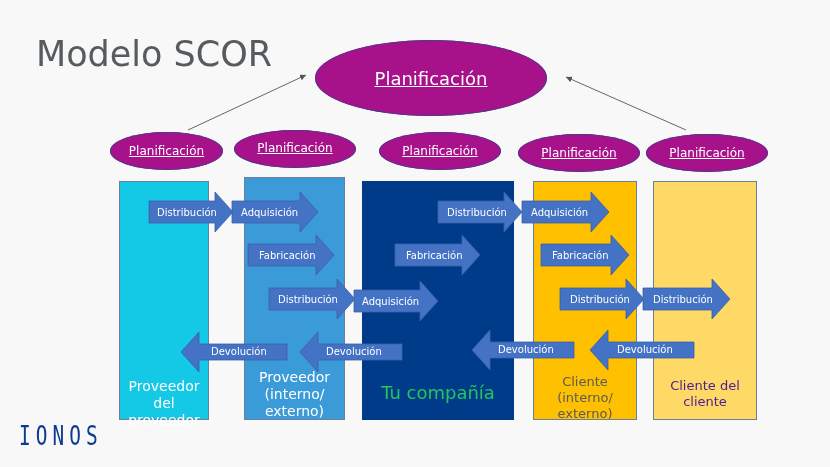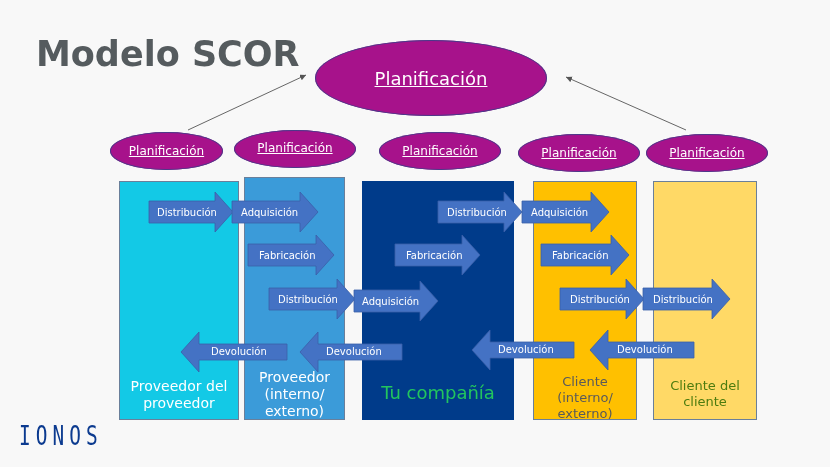--- a/index.html
+++ b/index.html
@@ -1,17 +1,17 @@
 <!DOCTYPE html>
 <html><head>
 <meta charset="utf-8">
 <style>
   html, body { margin:0; padding:0; }
   body { width:830px; height:467px; background:#f8f8f8; position:relative; overflow:hidden; font-family:"DejaVu Sans", sans-serif; }
-  .title { position:absolute; left:36px; top:34px; font-family:"DejaVu Sans", sans-serif; font-weight:bold; font-size:35px; color:#555b5e; letter-spacing:0px; }
+  .title { position:absolute; left:36px; top:34px; font-family:"DejaVu Sans", sans-serif; font-weight:normal; font-size:35px; color:#555b5e; letter-spacing:0px; }
   .logo { position:absolute; left:19px; top:420px; font-family:"DejaVu Sans Mono", monospace; font-size:27px; color:#0b3a8f; letter-spacing:7px; font-weight:normal; transform:scaleX(0.72); transform-origin:left top; }
   svg.conn { position:absolute; left:0; top:0; width:830px; height:467px; pointer-events:none; }
   .ellipse { position:absolute; background:#a7128b; border-radius:50%; color:#fff; display:flex; align-items:center; justify-content:center; box-shadow:0 0 0 1px #4a3a8a inset; }
   .ellipse span { font-size:12px;text-decoration:underline; }
   .ellipse.big span { font-size:18px; }
   .col { position:absolute; box-sizing:border-box; border:1px solid #6a7f9a; display:flex; justify-content:center; text-align:center; }
   .col .lbl { position:absolute; left:0; right:0; font-size:14px; line-height:17px; }
   .arrow { position:absolute; height:40px; }
   .arrow svg { position:absolute; left:0; top:0; overflow:visible; }
   .arrow .txt { position:absolute; top:0; height:40px; display:flex; align-items:center; color:#fff; font-size:10px; white-space:nowrap; }
@@ -44,21 +44,21 @@
 <div class="ellipse" style="left:379px;top:132px;width:122px;height:38px;">
   <span>Planificación</span>
 </div>
 <div class="ellipse" style="left:518px;top:134px;width:122px;height:38px;">
   <span>Planificación</span>
 </div>
 <div class="ellipse" style="left:646px;top:134px;width:122px;height:38px;">
   <span>Planificación</span>
 </div>
 
-<div class="col" style="left:119px;top:181px;width:120px;height:239px;background:#13c9e6;">
+<div class="col" style="left:119px;top:181px;width:90px;height:239px;background:#13c9e6;">
   <div class="lbl" style="top:196px;color:#fff;font-size:14px;">
     <div>Proveedor del</div>
     <div>proveedor</div>
   </div>
 </div>
 <div class="col" style="left:244px;top:177px;width:101px;height:243px;background:#3b9bd9;">
   <div class="lbl" style="top:191px;color:#fff;">
     <div>Proveedor</div>
     <div>(interno/</div>
     <div>externo)</div>
@@ -70,21 +70,21 @@
   </div>
 </div>
 <div class="col" style="left:533px;top:181px;width:104px;height:239px;background:#ffc000;">
   <div class="lbl" style="top:192px;color:#5a5a5a;font-size:13px;line-height:16px;">
     <div>Cliente</div>
     <div>(interno/</div>
     <div>externo)</div>
   </div>
 </div>
 <div class="col" style="left:653px;top:181px;width:104px;height:239px;background:#ffd966;">
-  <div class="lbl" style="top:196px;color:#4d7c0f;font-size:13px;line-height:16px;">
+  <div class="lbl" style="top:196px;color:#4c1d95;font-size:13px;line-height:16px;">
     <div>Cliente del</div>
     <div>cliente</div>
   </div>
 </div>
 
 <div id="arrows">
     <div class="arrow" style="left: 149px; top: 192px; width: 84px;">
       <svg width="84" height="40">
         <path d="M0,9 L66,9 L66,0 L84,20 L66,40 L66,31 L0,31 Z" fill="#4472c4" stroke="#3a5fa8" stroke-width="0.8"></path>
       </svg>

